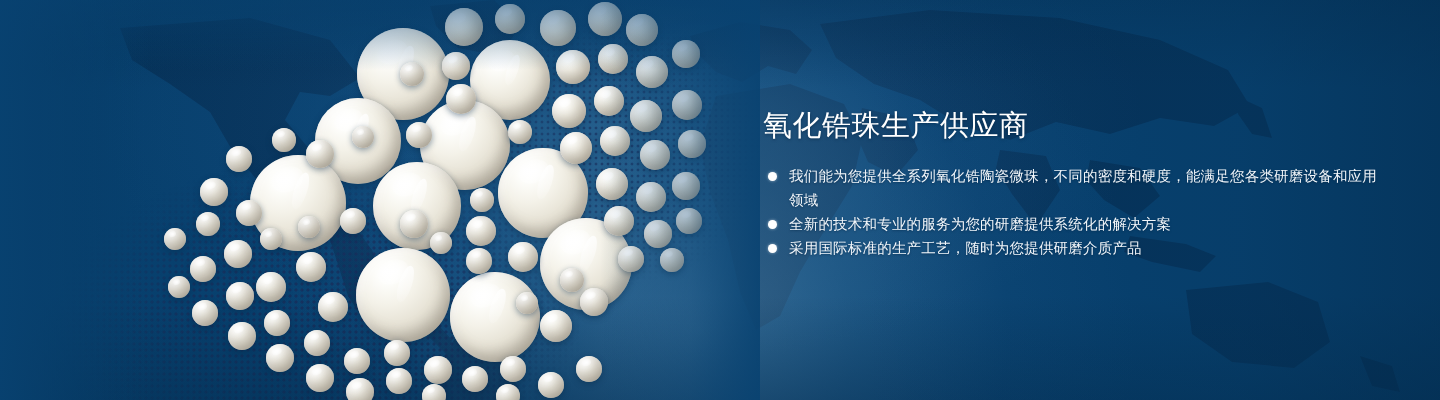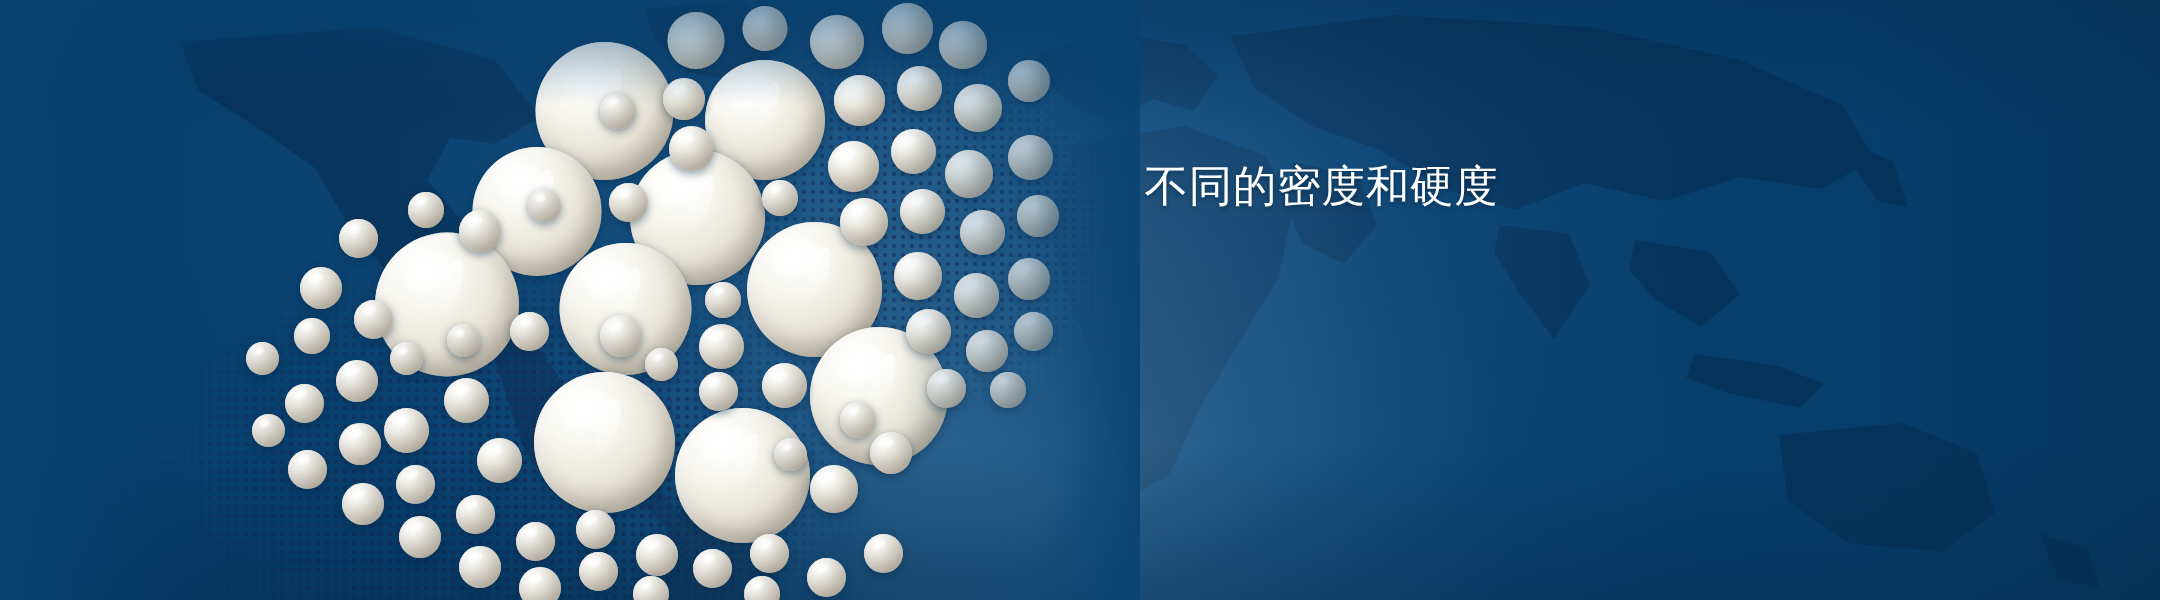--- a/index.html
+++ b/index.html
@@ -330,17 +330,31 @@
     <div class="bead" style="left:516px; top:292px; width:22px; height:22px;"></div>
     <div class="bead" style="left:400px; top:62px; width:24px; height:24px;"></div>
     <div class="bead" style="left:352px; top:126px; width:22px; height:22px;"></div>
     <div class="bead" style="left:272px; top:128px; width:24px; height:24px;"></div>
     <div class="bead" style="left:508px; top:120px; width:24px; height:24px;"></div>
 
     <div class="beads-fade"></div>
   </div>
 
   <div class="content">
-    <h1 class="headline">不同的密度和硬度</h1>
-
+    <h1 class="headline">氧化锆珠生产供应商</h1>
+
+    <ul class="bullets">
+      <li class="bullet">
+        <span class="dot"></span>
+        <span class="bullet-text">我们能为您提供全系列氧化锆陶瓷微珠，不同的密度和硬度，能满足您各类研磨设备和应用领域</span>
+      </li>
+      <li class="bullet">
+        <span class="dot"></span>
+        <span class="bullet-text">全新的技术和专业的服务为您的研磨提供系统化的解决方案</span>
+      </li>
+      <li class="bullet">
+        <span class="dot"></span>
+        <span class="bullet-text">采用国际标准的生产工艺，随时为您提供研磨介质产品</span>
+      </li>
+    </ul>
   </div>
 
 </div>
 
 </body></html>

